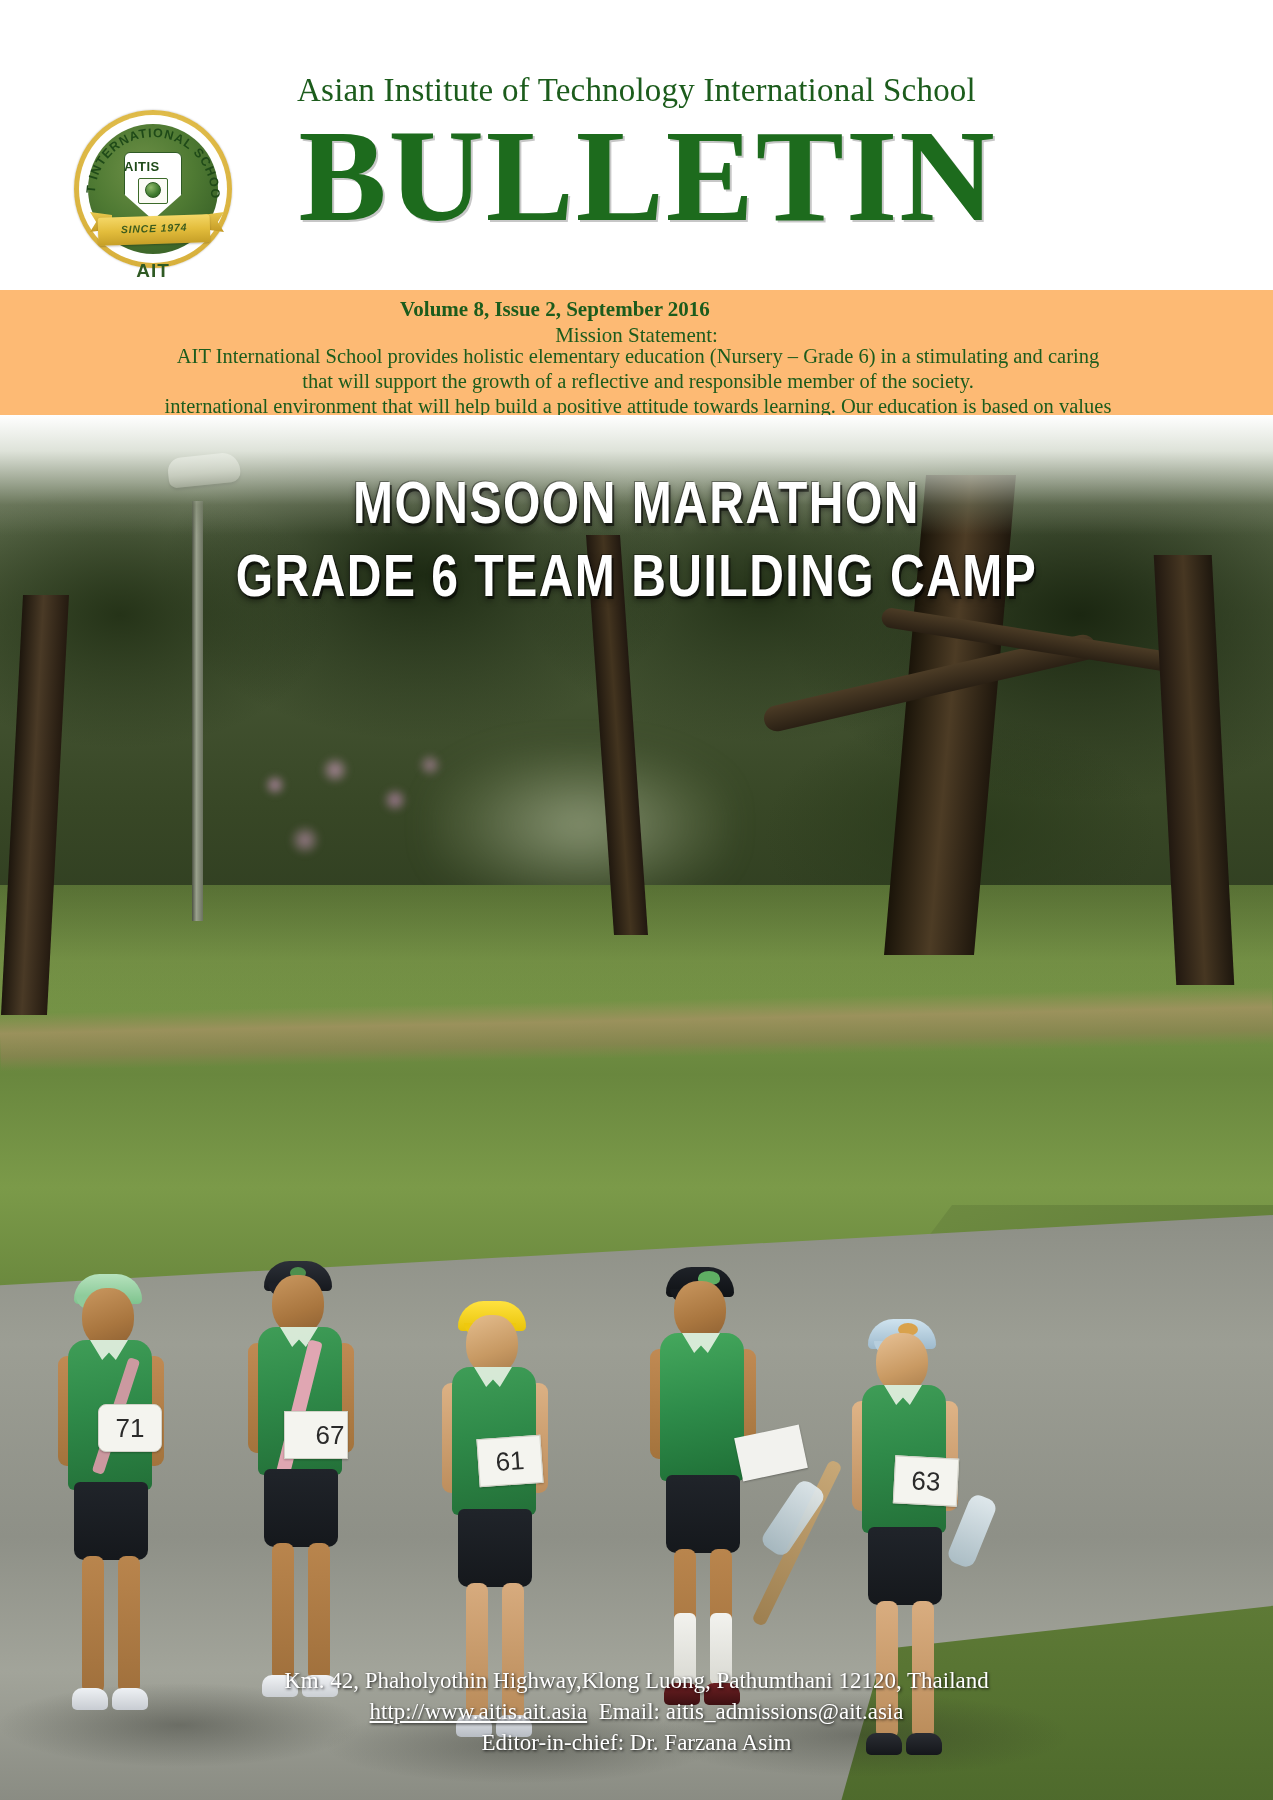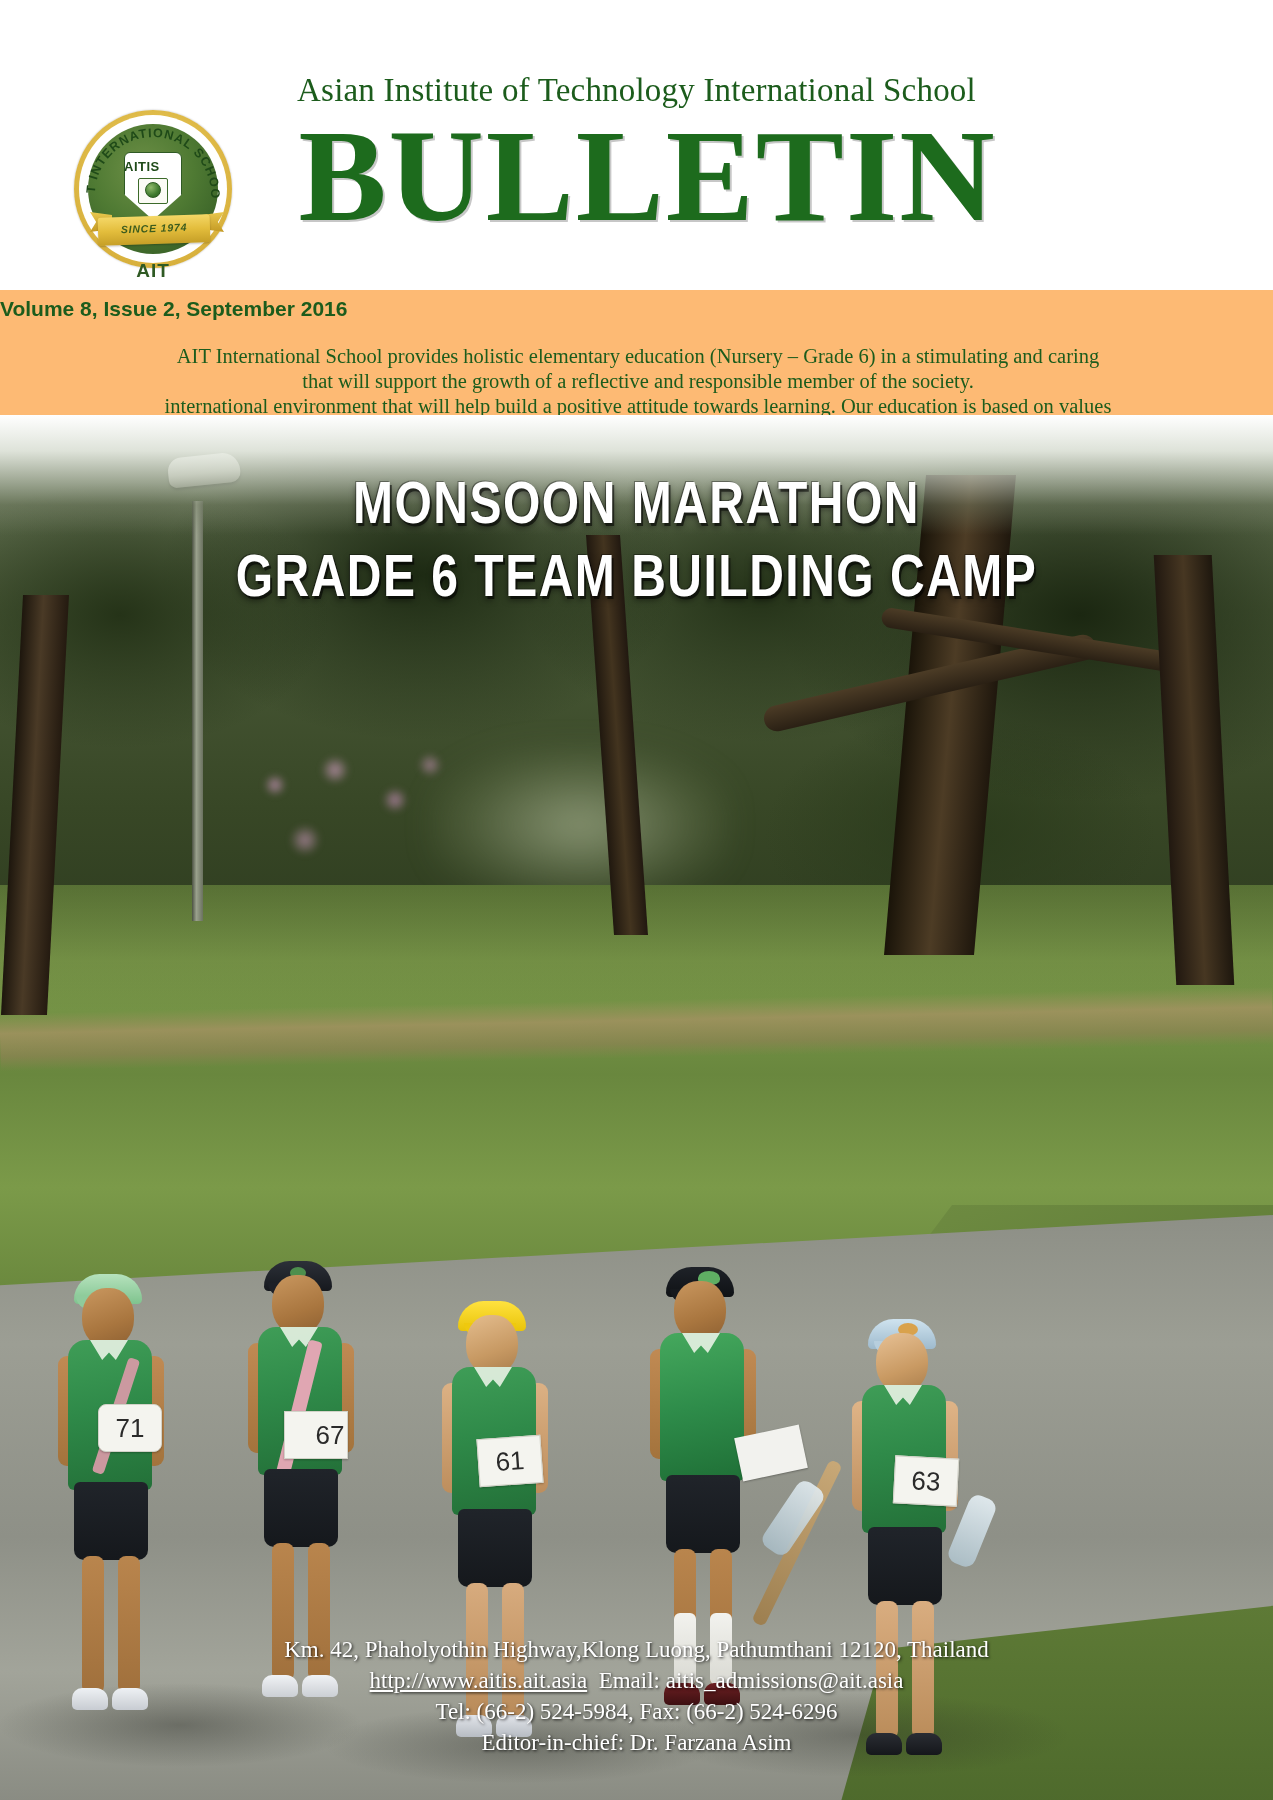--- a/index.html
+++ b/index.html
@@ -174,22 +174,22 @@
     color: #2f5a24;
     letter-spacing: 1px;
   }
 
   
   .volume-line {
     position: absolute;
     top: 297px;
     left: 0;
     width: 1110px;
-    text-align: left;
-    font-family: Liberation Sans, sans-serif;
+    text-align: center;
+    font-family: Liberation Serif, serif;
     font-weight: bold;
     font-size: 21px;
     color: #1c5c1c;
   }
   .mission-label {
     position: absolute;
     top: 323px;
     left: 0;
     width: 1273px;
     text-align: center;
@@ -562,20 +562,21 @@
       <div class="ribbon-tail-r"></div>
       <div class="ribbon"></div>
       <div class="ribbon-text">SINCE 1974</div>
 
       <div class="ait-under">AIT</div>
     </div>
   </div>
 
   <div class="volume-line">Volume 8, Issue 2, September 2016</div>
 
+  <div class="mission-label">Mission Statement:</div>
 
   <div class="mission-body">
     <div>AIT International School provides holistic elementary education (Nursery – Grade 6) in a stimulating and caring</div>
     <div>that will support the growth of a reflective and responsible member of the society.</div>
     <div>international environment that will help build a positive attitude towards learning. Our education is based on values</div>
   </div>
 
   <div class="photo">
 
     <div class="ph-canopy"></div>
@@ -703,18 +704,17 @@
     <div class="ph-fade-top"></div>
 
     <div class="headline">
       <div>Monsoon Marathon</div>
       <div>Grade 6 Team Building Camp</div>
     </div>
 
     <div class="footer">
       <div class="row">Km. 42, Phaholyothin Highway,Klong Luong, Pathumthani 12120, Thailand</div>
       <div class="row"><span class="url">http://www.aitis.ait.asia</span>&nbsp;&nbsp;<span>Email: aitis_admissions@ait.asia</span></div>
-      <div class="row">Tel: (66-2) 524-5984,  Fax: (66-2) 524-6296</div>
       <div class="row">Editor-in-chief: Dr. Farzana Asim</div>
     </div>
 
   </div>
 </div>
 
 </body></html>

